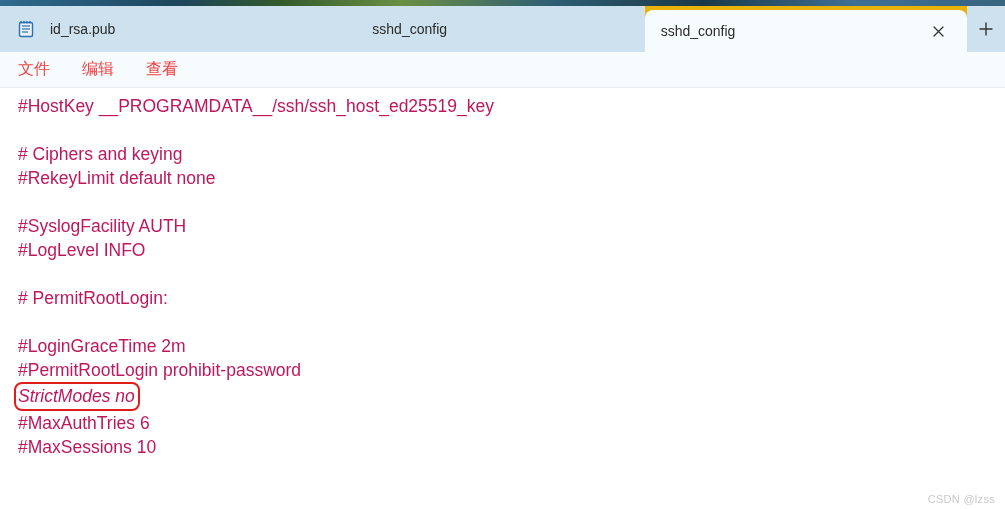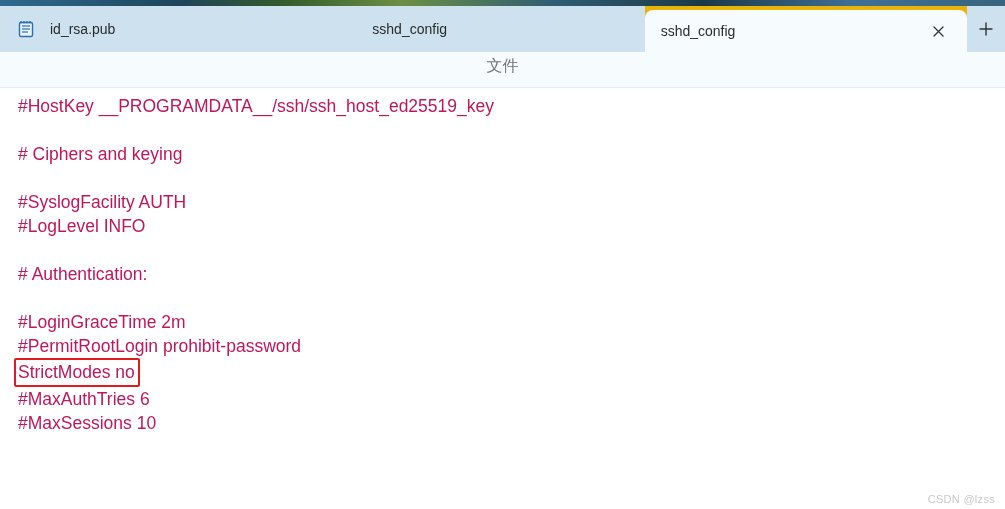--- a/index.html
+++ b/index.html
@@ -27,35 +27,34 @@
   .tab .close {
     margin-left: auto; width: 22px; height: 22px; display: flex; align-items:center; justify-content:center;
     color: #555; border-radius: 4px;
   }
   .newtab {
     width: 38px; display:flex; align-items:center; justify-content:center;
     background:#cde2ee; cursor:pointer;
   }
   .menubar {
     height: 36px; display:flex; align-items:center; gap: 28px; padding: 0 16px;
-    background:#f6fbfe; font-size: 16px; color:#737373;
+    background:#f6fbfe; font-size: 16px; color:#ef4444;
     border-bottom: 1px solid #e6eef3;
-    flex-direction: column;
   }
   .menu-item { cursor: pointer; padding: 4px 2px; }
   .content {
     flex:1; overflow:hidden; background:#fff; padding: 6px 18px 10px 18px;
     font-size: 17.5px; line-height: 24px; color:#be185d;
     font-family: "Segoe UI", Arial, sans-serif;
   }
   .line { white-space: pre; }
   .line.blank { height: 24px; }
   .highlight {
-    display:inline-block; border: 2.5px solid #e21b1b; border-radius: 2px;
-    padding: 0 3px 1px 2px; margin-left:-4px;
+    display:inline-block; border: 2.5px solid #e21b1b; border-radius: 8px;
+    padding: 0 3px 1px 2px; margin-left:-4px;font-style:italic;
   }
   .watermark {
     position:absolute; right:10px; bottom:4px; font-size:11px; color:#c9c9c9;
     font-family: Arial, sans-serif; letter-spacing:.3px; user-select:none;margin-left:43px;
   }
   .notepad-icon rect { stroke:#2c6fb0; stroke-width:1.4; }
 </style>
 </head>
 <body>
 <div class="window">
@@ -103,25 +102,26 @@
 <div class="menubar">
   <span class="menu-item">文件</span>
   <span class="menu-item">编辑</span>
   <span class="menu-item">查看</span>
 </div>
 
 <div class="content" id="content">
       <div class="line">#HostKey __PROGRAMDATA__/ssh/ssh_host_ed25519_key</div>
       <div class="line blank"></div>
       <div class="line"># Ciphers and keying</div>
+      <div class="line">#RekeyLimit default none</div>
       <div class="line blank"></div>
       <div class="line">#SyslogFacility AUTH</div>
       <div class="line">#LogLevel INFO</div>
       <div class="line blank"></div>
-      <div class="line"># Authentication:</div>
+      <div class="line"># PermitRootLogin:</div>
       <div class="line blank"></div>
       <div class="line">#LoginGraceTime 2m</div>
       <div class="line">#PermitRootLogin prohibit-password</div>
       <div class="line"><span class="highlight">StrictModes no</span></div>
       <div class="line">#MaxAuthTries 6</div>
       <div class="line">#MaxSessions 10</div>
     </div>
 
 <div class="watermark">CSDN @lzss</div>
 

